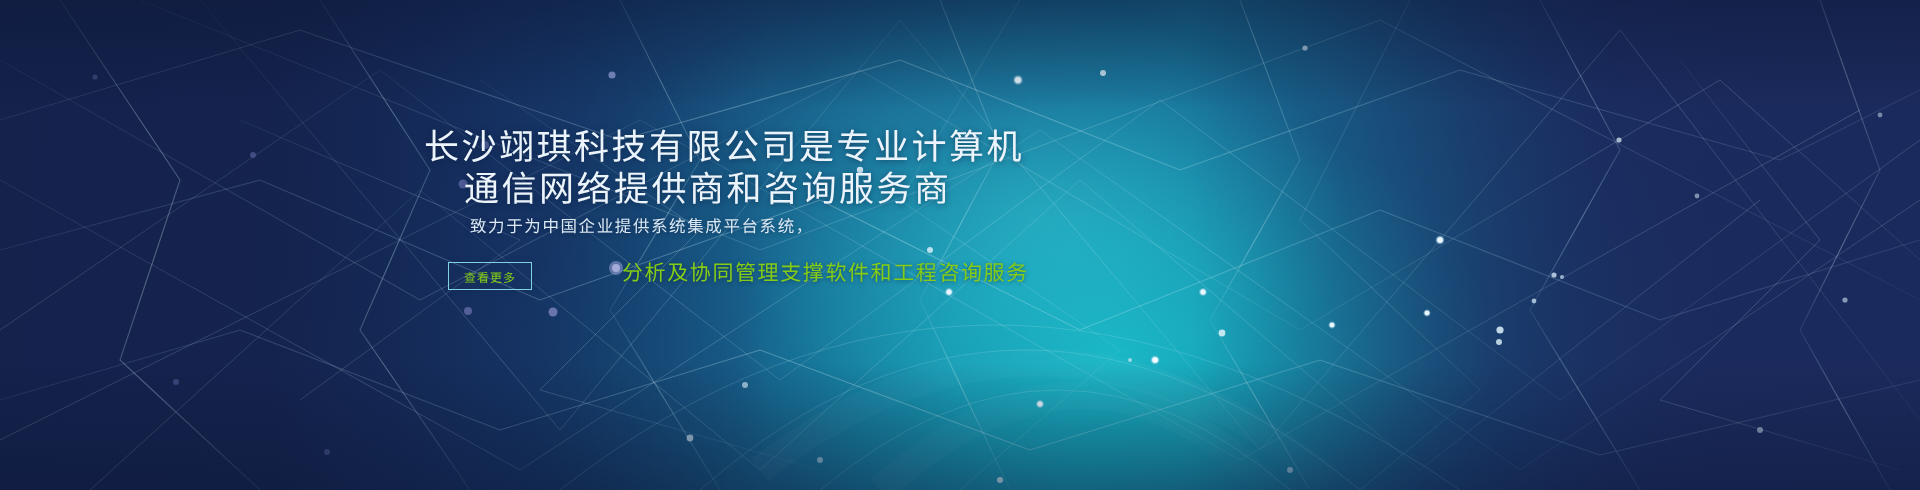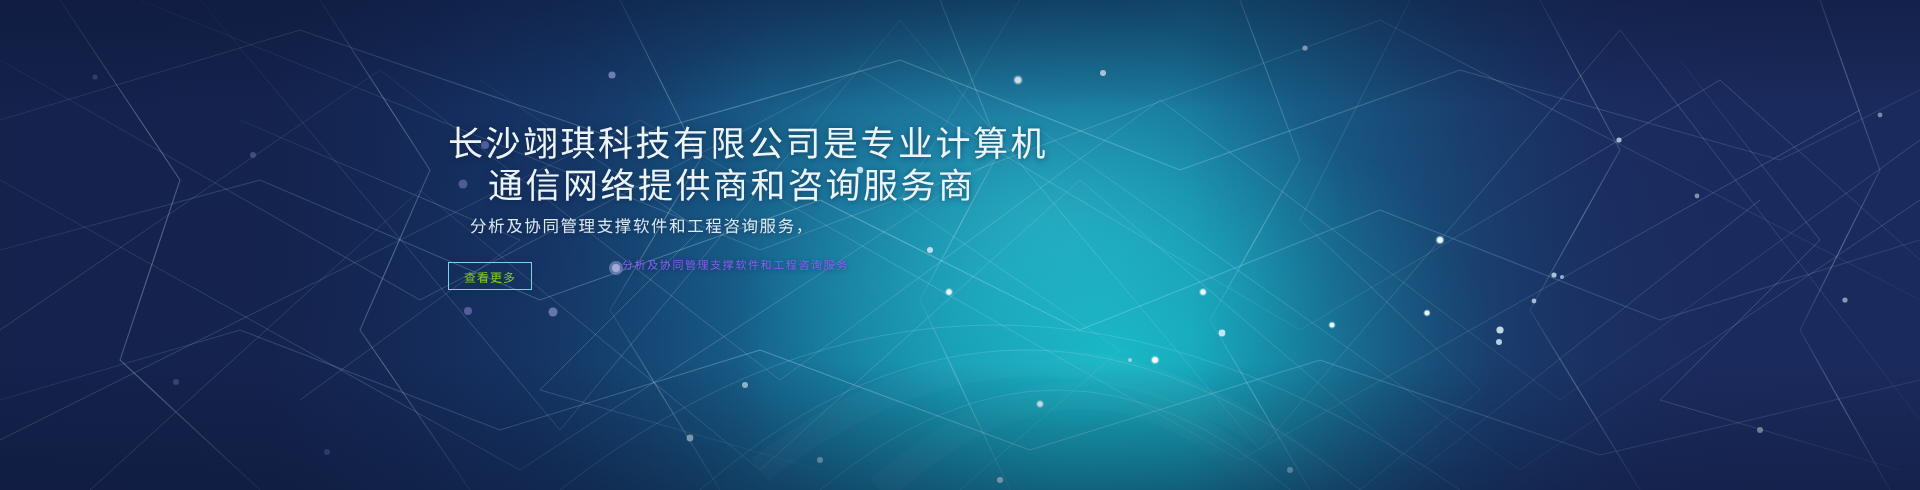--- a/index.html
+++ b/index.html
@@ -63,49 +63,49 @@
   
   .content {
     position: absolute;
     left: 0;
     top: 0;
     width: 1920px;
     height: 490px;
   }
   .headline {
     position: absolute;
-    left: 448px;
+    left: 424px;
     top: 126px;
     color: #ecf4fb;
     font-size: 35px;
     line-height: 42px;
     letter-spacing: 2.5px;
     font-weight: 400;
     text-shadow: 0 1px 6px rgba(8,24,56,0.55);
-    font-family: Liberation Mono, monospace;
+    font-family: Liberation Sans, sans-serif;
     white-space: nowrap;
   }
   .headline .l2 { display: block; margin-left: 40px; }
 
   .sub1 {
     position: absolute;
     left: 470px;
     top: 213px;
     color: #dbe9f4;
     font-size: 16.5px;
     letter-spacing: 1.6px;
     white-space: nowrap;
     text-shadow: 0 1px 4px rgba(8,24,56,0.5);
   }
   .sub2 {
     position: absolute;
     left: 622px;
     top: 256px;
-    color: #8b5cf6;
-    font-size: 11px;
+    color: #84cc16;
+    font-size: 21px;
     letter-spacing: 1.6px;
     white-space: nowrap;
     text-shadow: 0 1px 4px rgba(8,24,56,0.5);
   }
 
   .more-btn {
     position: absolute;
     left: 448px;
     top: 262px;
     width: 82px;
@@ -245,19 +245,19 @@
 
   <div class="bg-vignette"></div>
 
   <div class="content">
 
     <div class="headline">
       <span class="l1">长沙翊琪科技有限公司是专业计算机</span>
       <span class="l2">通信网络提供商和咨询服务商</span>
     </div>
 
-    <div class="sub1">分析及协同管理支撑软件和工程咨询服务，</div>
+    <div class="sub1">致力于为中国企业提供系统集成平台系统，</div>
     <div class="sub2">分析及协同管理支撑软件和工程咨询服务</div>
 
     <div class="more-btn">查看更多</div>
 
   </div>
 </div>
 
 </body></html>

